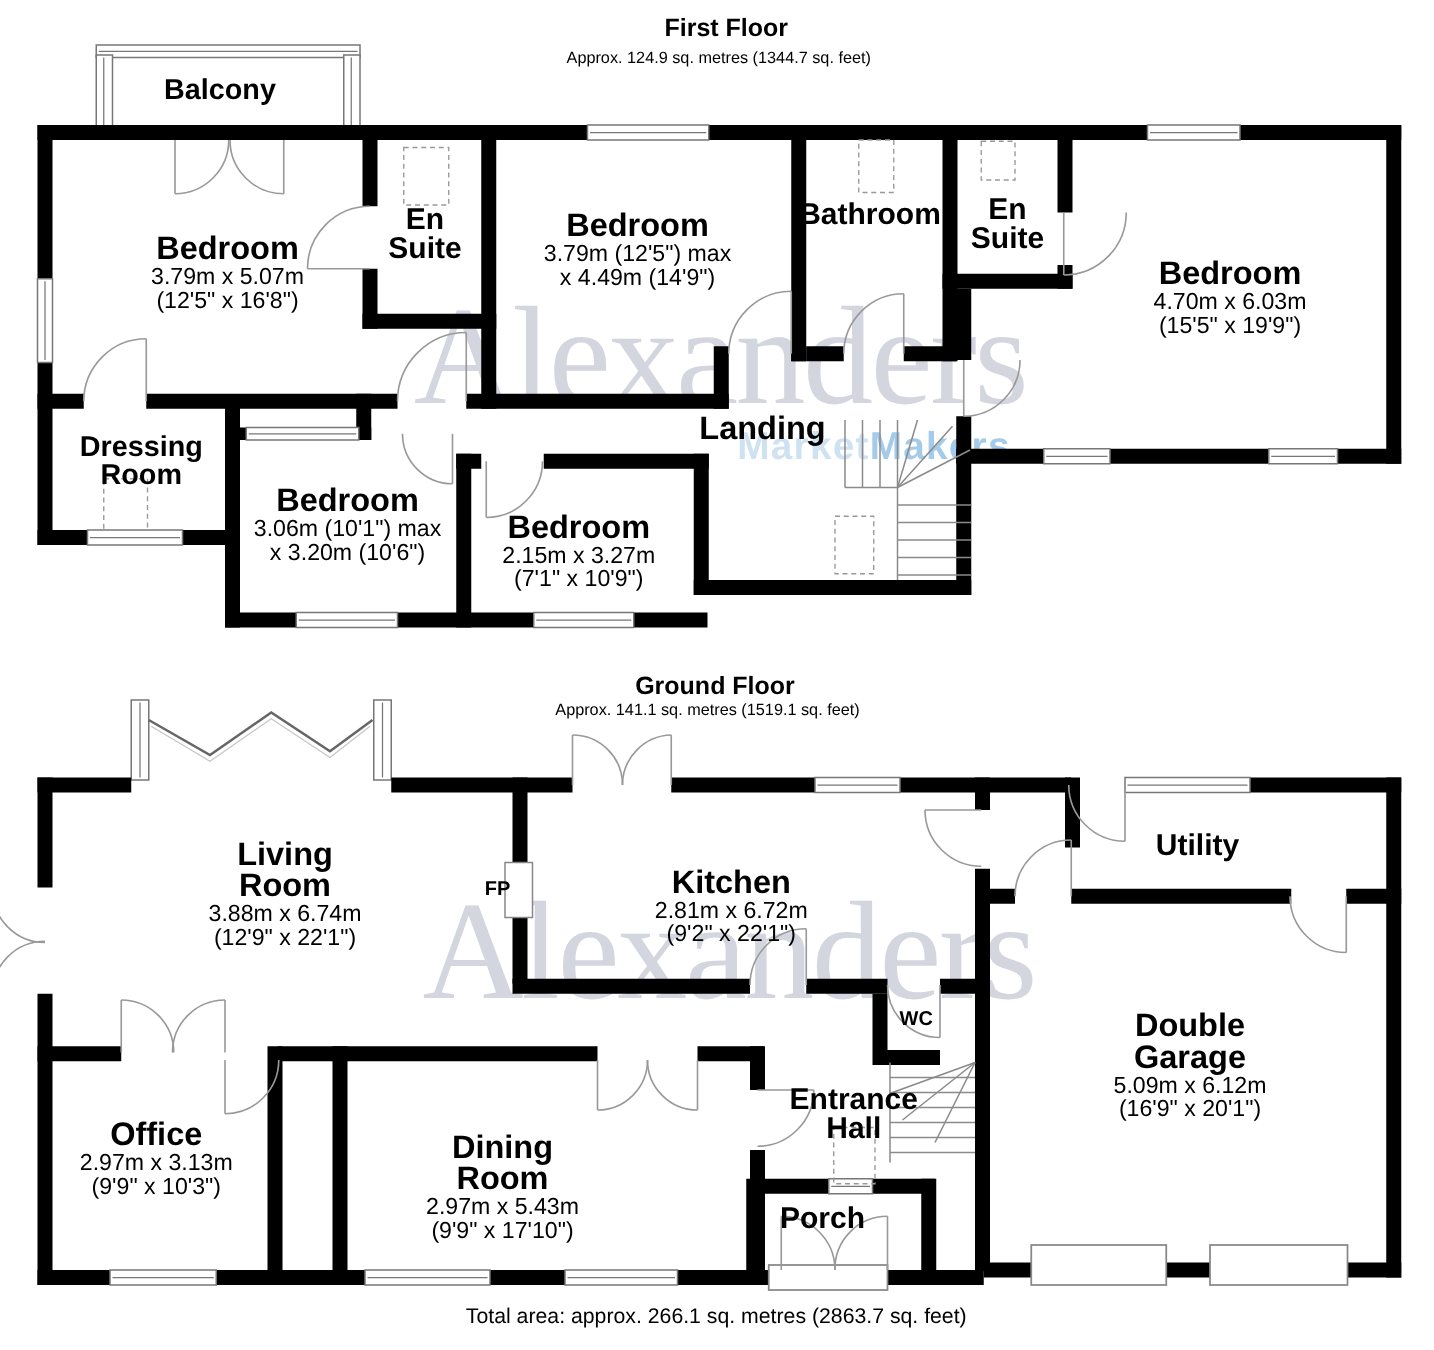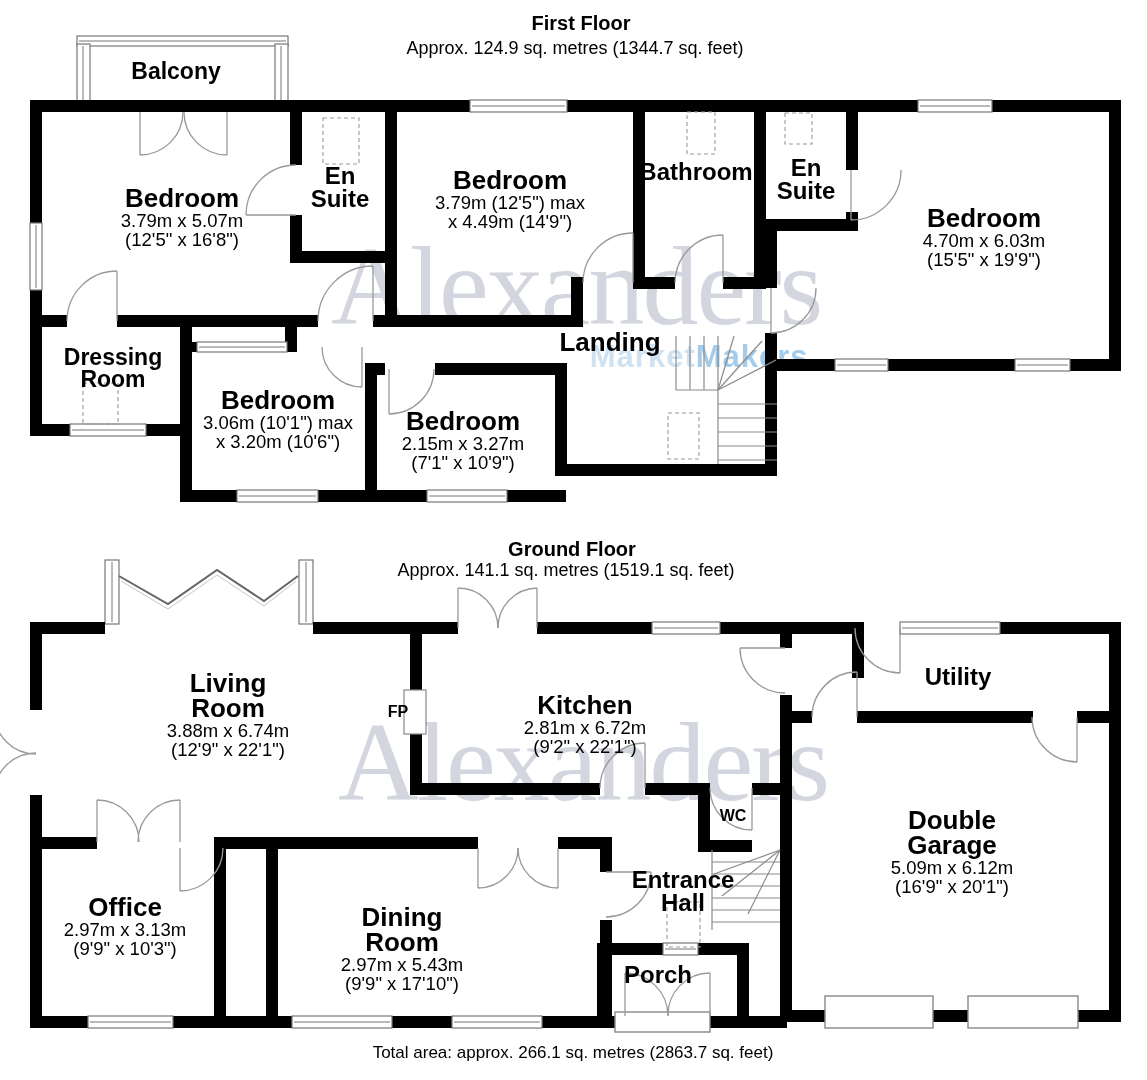--- a/index.html
+++ b/index.html
@@ -11,21 +11,21 @@
   .win line{stroke:#777;stroke-width:1;}
   .door{stroke:#999;stroke-width:1.3;fill:none;}
   .st{stroke:#8a8a8a;stroke-width:1.2;fill:none;}
   .dash{fill:none;stroke:#999;stroke-width:1.1;stroke-dasharray:4 3;}
   .gdoor{fill:#fff;stroke:#888;stroke-width:1.4;}
   .zig{fill:none;stroke:#666;stroke-width:2;}
   .zig2{fill:none;stroke:#c6c6c6;stroke-width:1;}
   .fp{fill:#fff;stroke:#888;stroke-width:1.2;}
 
   .ftitle{position:absolute;transform:translateX(-50%);font-weight:bold;font-size:20px;color:#000;white-space:nowrap;padding-left:12px;}
-  .fsub{position:absolute;transform:translateX(-50%);font-size:18px;color:#000;white-space:nowrap;}
+  .fsub{position:absolute;transform:translateX(-50%);font-size:13px;color:#000;white-space:nowrap;}
   .footer{position:absolute;transform:translateX(-50%);font-size:17px;color:#000;white-space:nowrap;}
 
   .room{position:absolute;display:flex;flex-direction:column;align-items:center;width:0;
         color:#000;text-align:center;z-index:5;}
   .rname{font-weight:bold;font-size:26px;line-height:25px;white-space:nowrap;}
   .rname.wrap{white-space:normal;}
   .rdims{font-size:18.5px;line-height:19px;white-space:nowrap;}
   .s24{font-size:24px;line-height:23px;}
   .s23{font-size:23px;line-height:22px;}
   .s19{font-size:16px;line-height:19px;}

